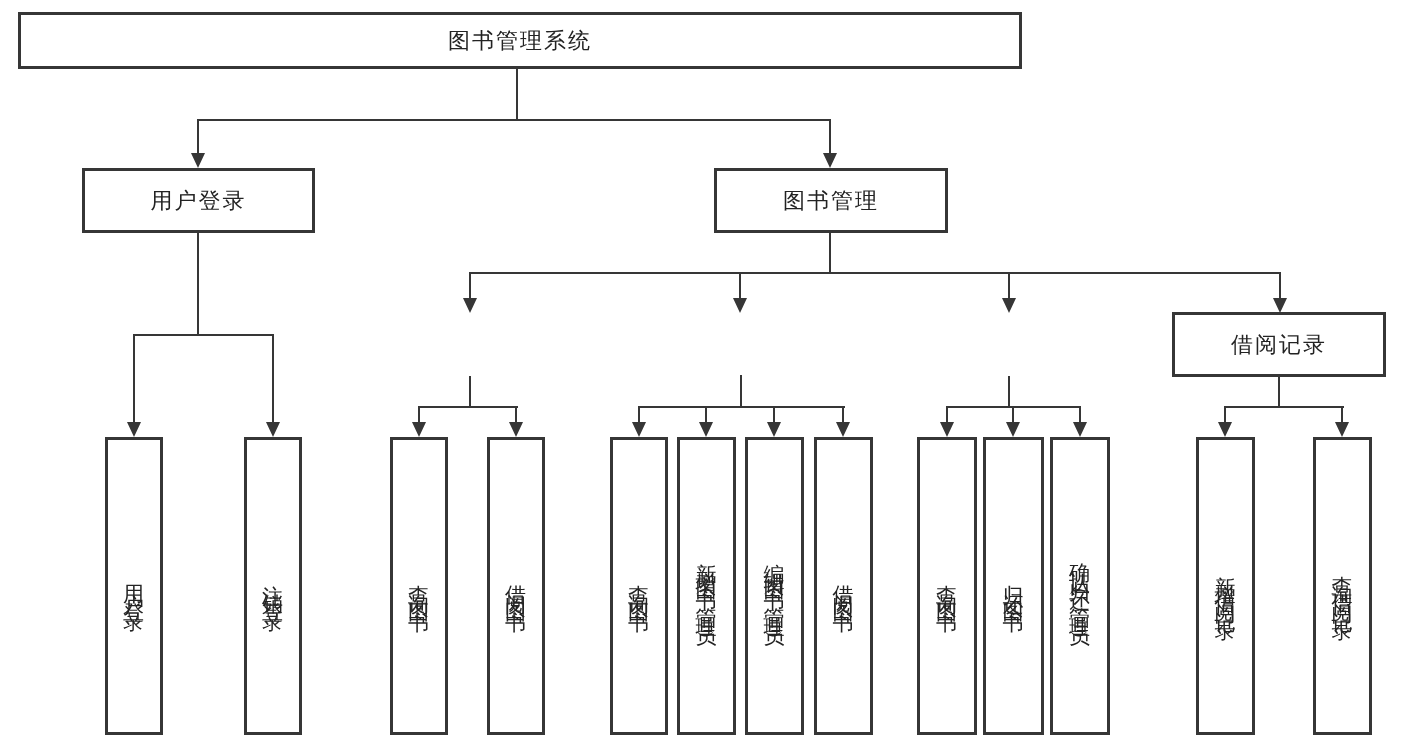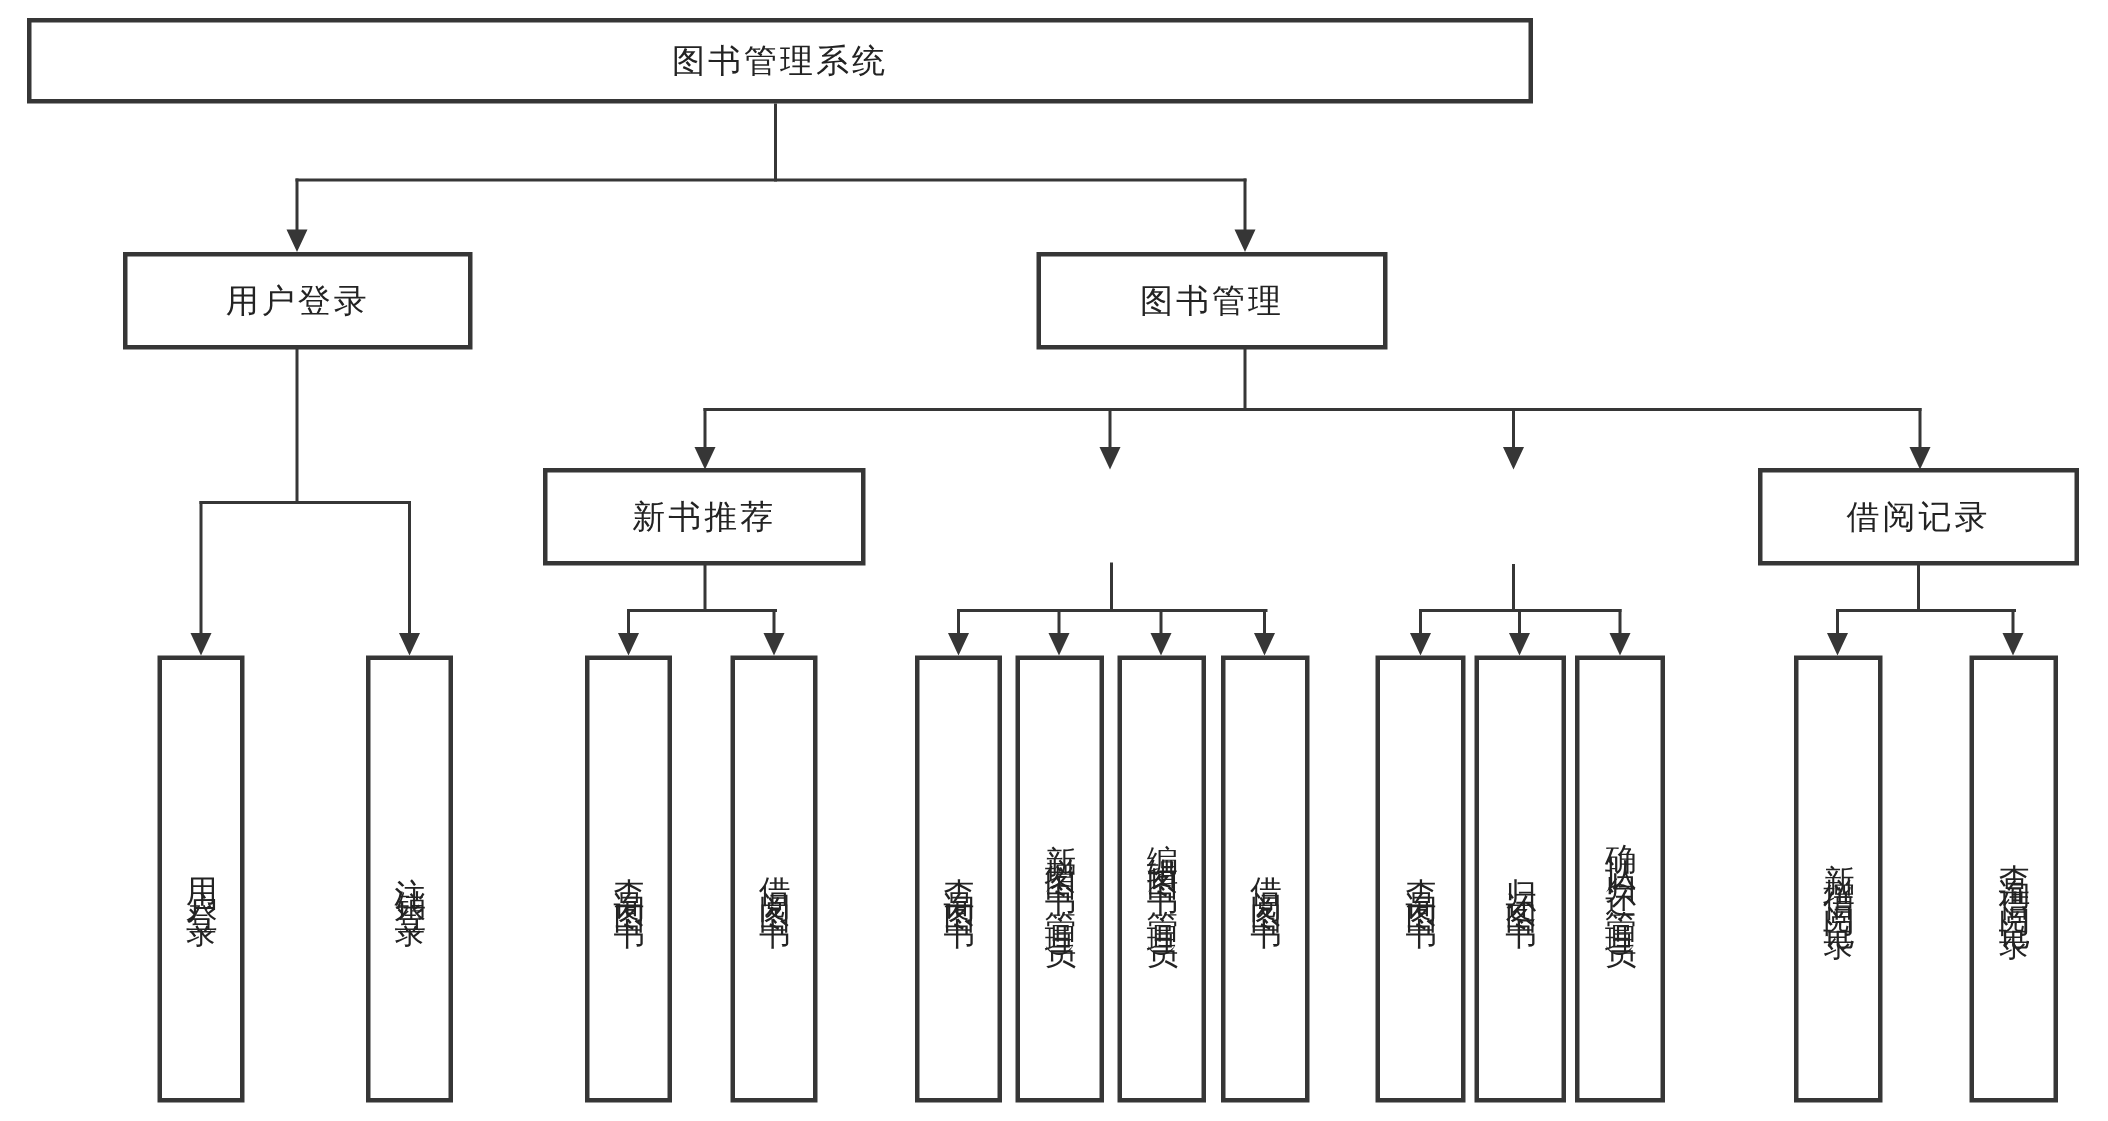--- a/index.html
+++ b/index.html
@@ -68,27 +68,24 @@
 
 <div class="stage">
 
   <div class="hbox" style="left:18px;top:12px;width:1004px;height:57px">
     <span>图书管理系统</span>
   </div>
 
   <div class="hbox" style="left:82px;top:168px;width:233px;height:65px">
     <span>用户登录</span>
   </div>
-  <div class="hbox" style="left:691px;top:168px;width:234px;height:65px">
+  <div class="hbox" style="left:714px;top:168px;width:234px;height:65px">
     <span>图书管理</span>
   </div>
 
-  <div class="hbox" style="left:362px;top:312px;width:215px;height:65px">
-    <span>新书推荐</span>
-  </div>
   <div class="hbox" style="left:1172px;top:312px;width:214px;height:65px">
     <span>借阅记录</span>
   </div>
 
   <div class="vbox" style="left:105px;width:58px">
     <span class="vtext">用户登录</span>
   </div>
   <div class="vbox" style="left:244px;width:58px">
     <span class="vtext">注销登录</span>
   </div>

